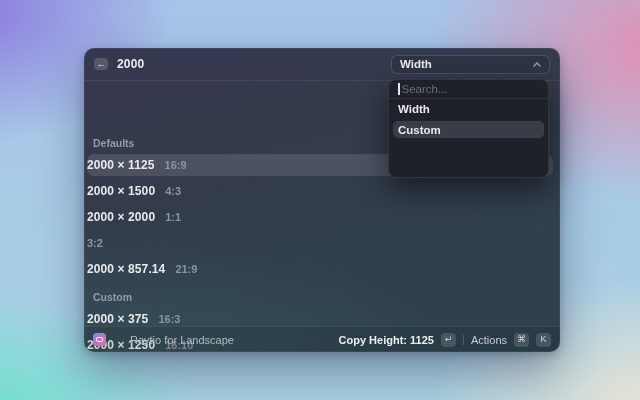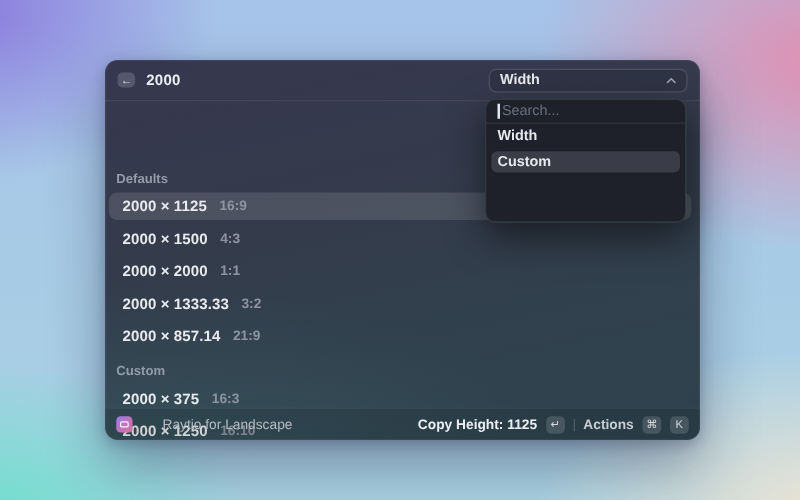--- a/index.html
+++ b/index.html
@@ -46,21 +46,21 @@
     display:flex; align-items:center; padding:0 8px;
     font-size:11.5px; font-weight:600; color:#e8e9ec;
   }
   .trigger .chev { margin-left:auto; display:flex; }
 
   
   .list { position:absolute; left:3px; right:7px; top:82px; }
   .section-header { padding:7px 6px 5px; font-size:10.5px; font-weight:600; color:#959bа8; color:#959ba8; }
   .row {
     height:22px; margin-bottom:4px; border-radius:7px;
-    display:flex; align-items:center; padding:0 11px; gap:10px;
+    display:flex; align-items:center; padding:0 0; gap:10px;
   }
   .row.selected { background:rgba(255,255,255,0.12); }
   .dims  { font-size:12px; font-weight:700; color:#e9eaee; letter-spacing:0.1px; }
   .ratio { font-size:11px; font-weight:600; color:#8d93a1; }
 
   
   .panel {
     position:absolute; left:304px; top:31px; width:161px; height:99px;
     background:rgba(30,32,40,0.97);
     border:1px solid rgba(255,255,255,0.10); border-radius:8px;
@@ -89,21 +89,21 @@
               display:flex; align-items:center; justify-content:center; }
   .app-icon .frame { width:7px; height:5px; border:1px solid rgba(255,255,255,0.92); border-radius:1.5px; }
   .app-name { font-size:11px; color:#b7bbc3; }
   .footer-right { margin-left:auto; display:flex; align-items:center; gap:7px; }
   .primary-label { font-size:11px; font-weight:700; color:#eceef1;margin-left:16px; }
   .key-badge { min-width:15px; height:14px; padding:0 3px; border-radius:4px;
                background:rgba(255,255,255,0.14); color:#d6d9de;
                display:flex; align-items:center; justify-content:center;
                font-size:9px; line-height:1; }
   .v-divider { width:1px; height:10px; background:rgba(255,255,255,0.18); }
-  .actions-label { font-size:11px; font-weight:700; color:#c9ccd3;text-align:right; }
+  .actions-label { font-size:11px; font-weight:400; color:#c9ccd3;text-align:right; }
 </style>
 </head>
 <body>
 
 <div class="desktop">
   <div class="window">
 
     <div class="header">
       <div class="back-btn">
         <span>←</span>
@@ -128,21 +128,20 @@
       </div>
       <div class="row">
         <span class="dims">2000 × 1500</span>
         <span class="ratio">4:3</span>
       </div>
       <div class="row">
         <span class="dims">2000 × 2000</span>
         <span class="ratio">1:1</span>
       </div>
       <div class="row">
-        <span class="dims">2000 × 1333.33</span>
         <span class="ratio">3:2</span>
       </div>
       <div class="row">
         <span class="dims">2000 × 857.14</span>
         <span class="ratio">21:9</span>
       </div>
 
       <div class="section-header">Custom</div>
 
       <div class="row">

